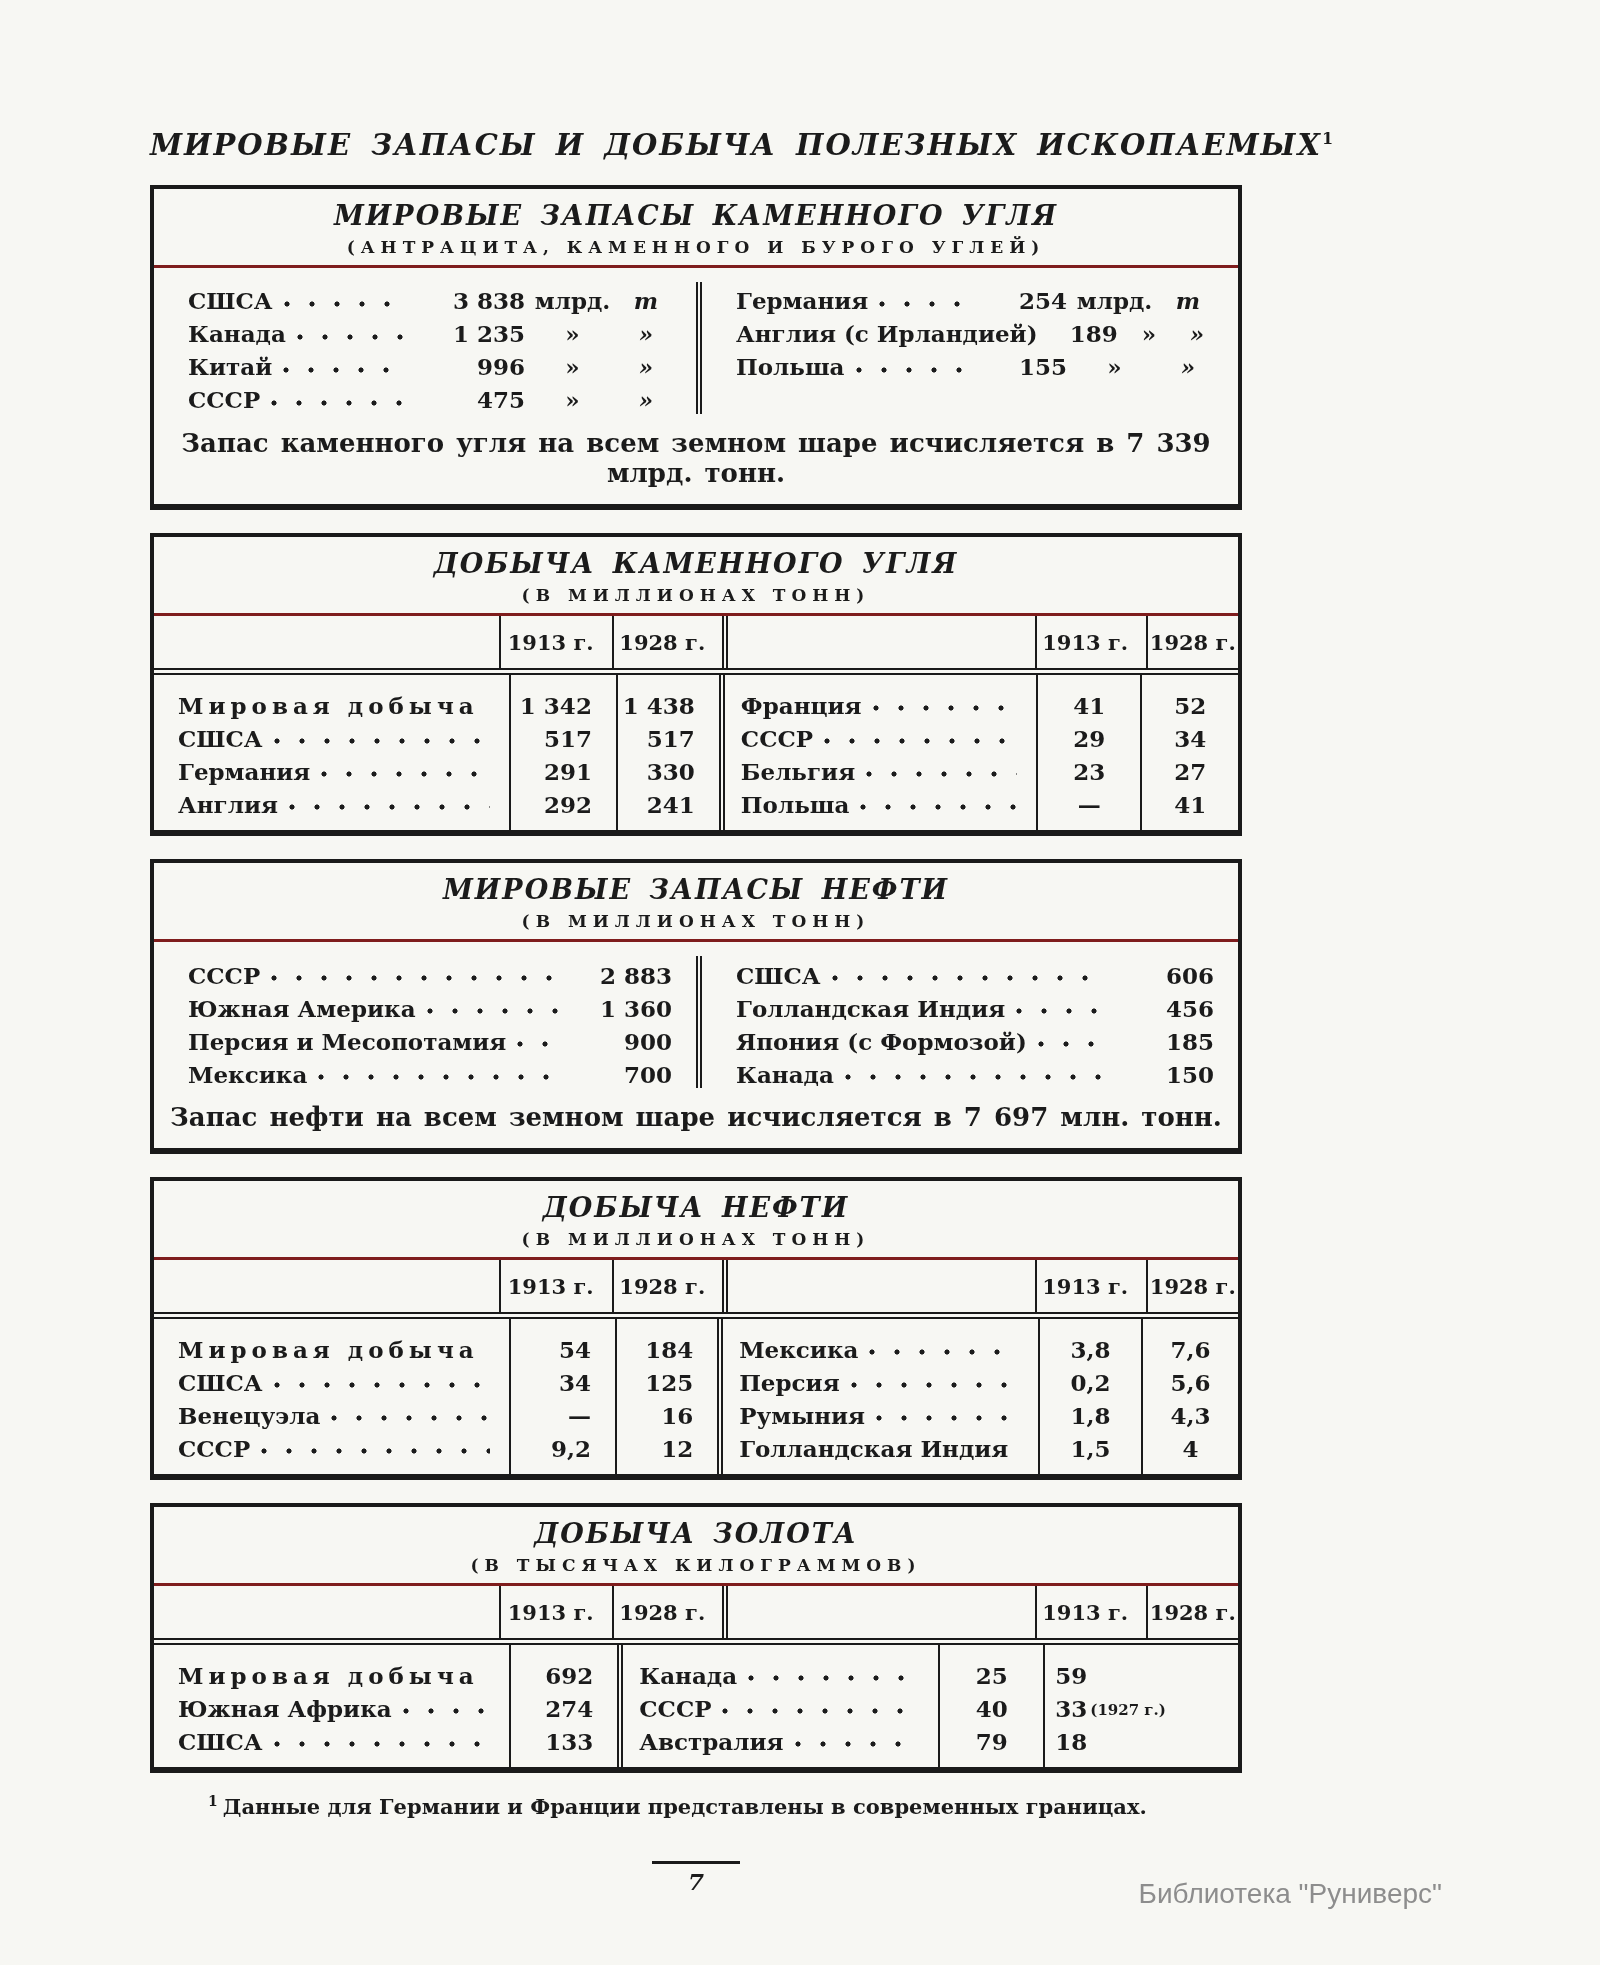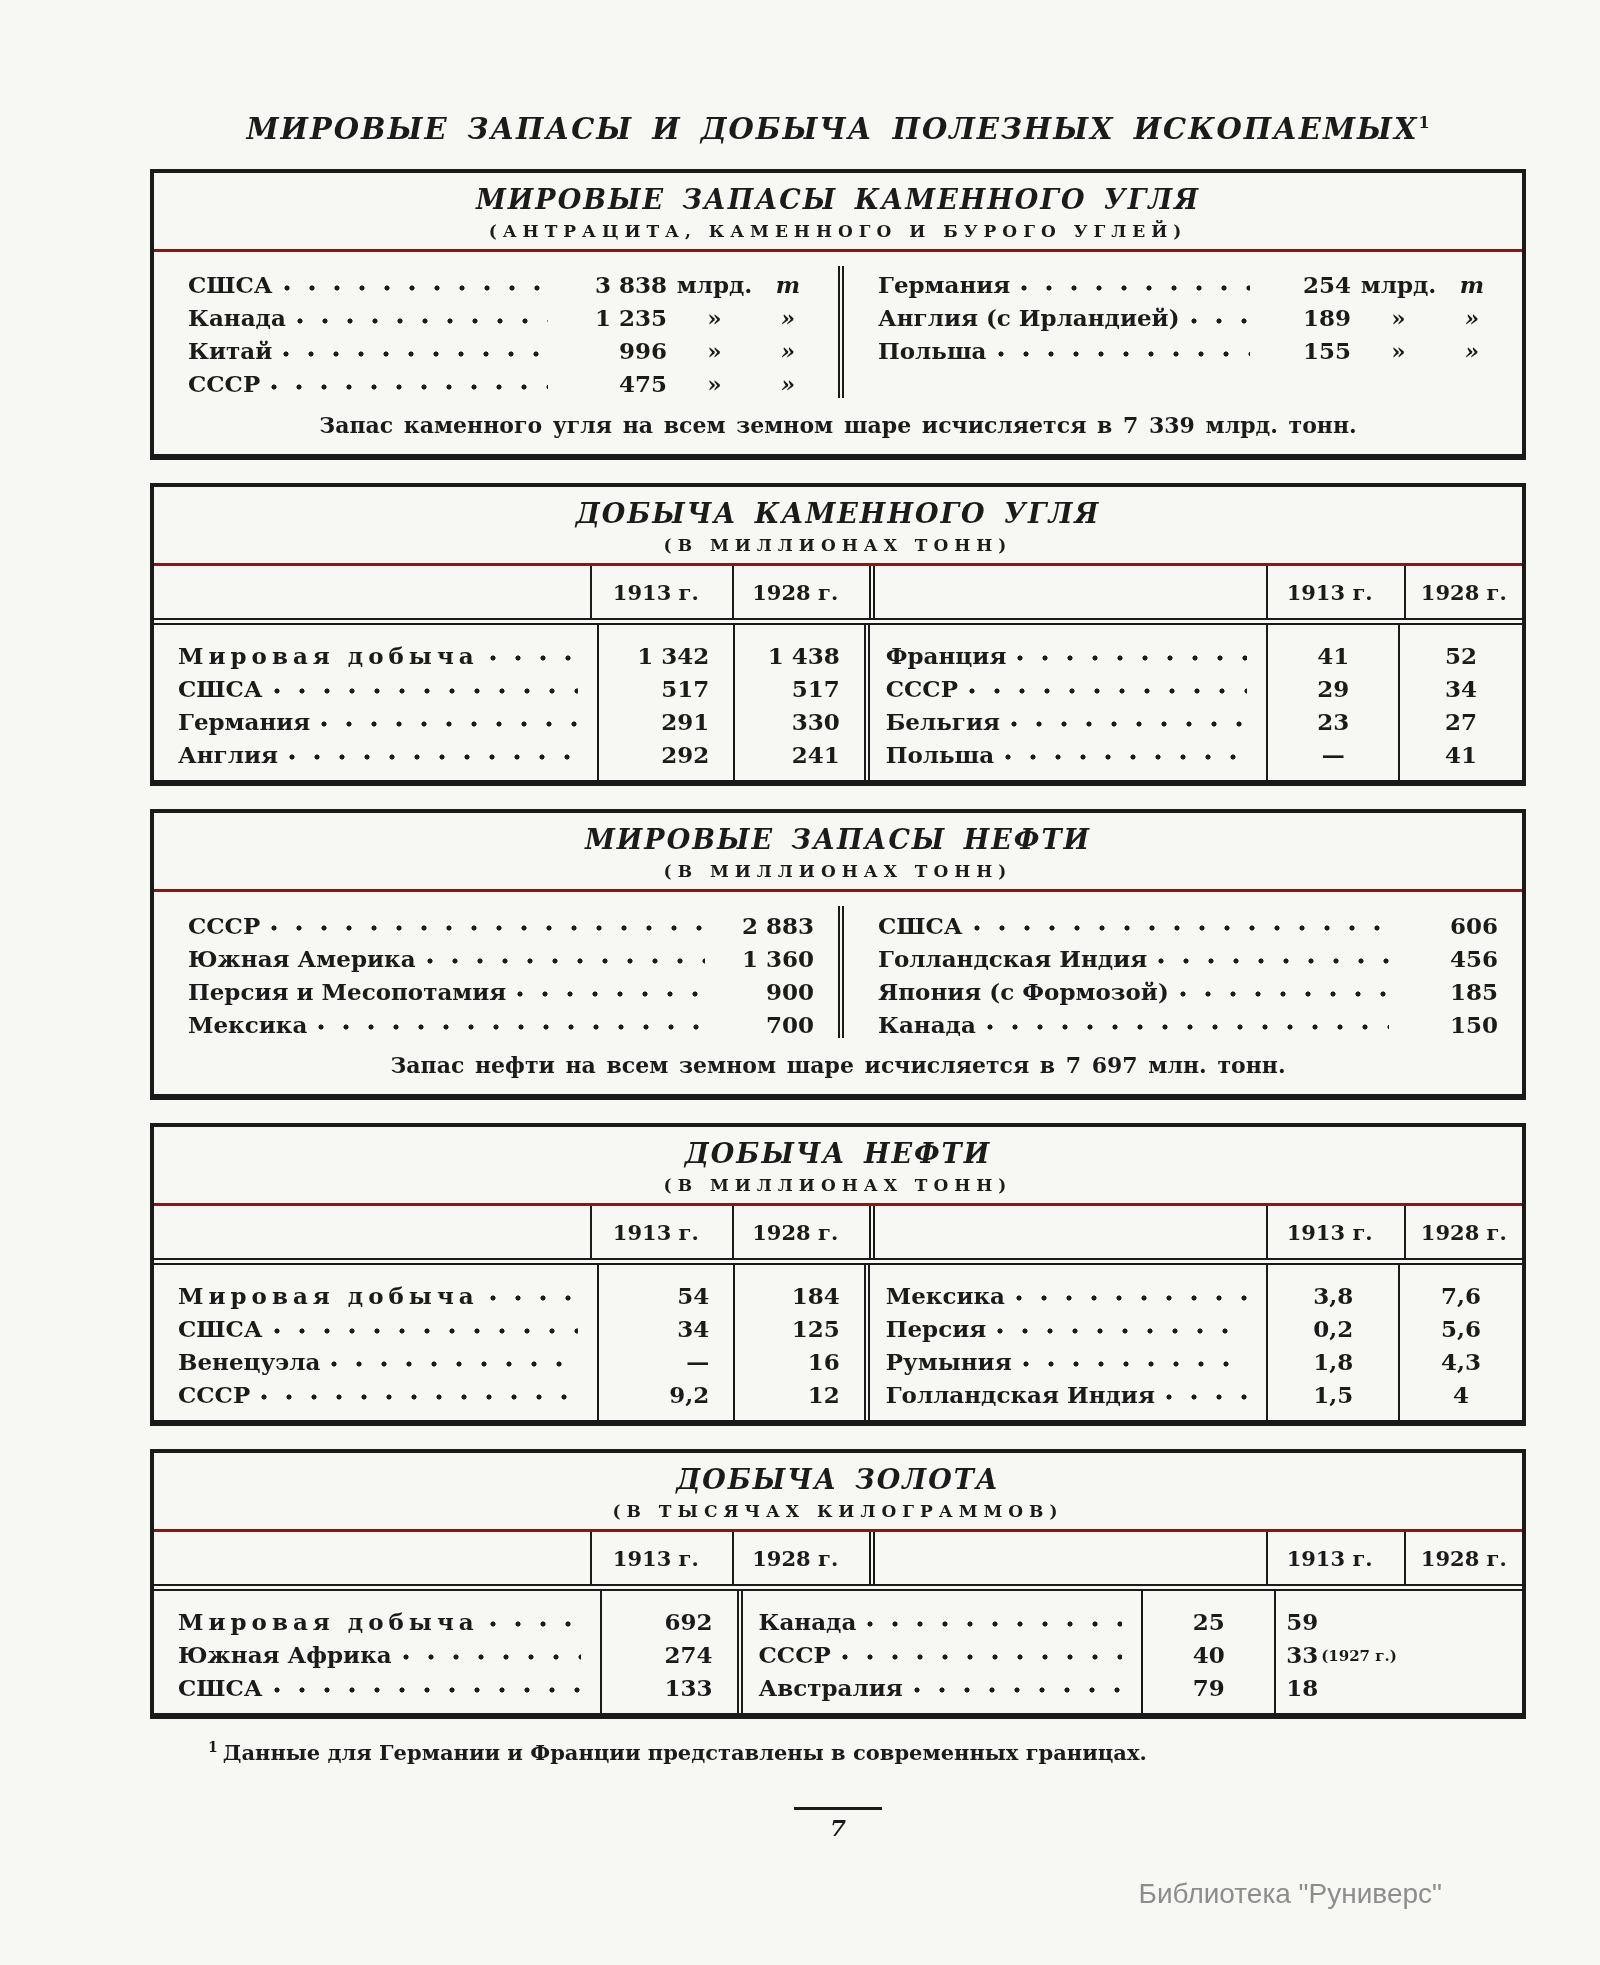--- a/index.html
+++ b/index.html
@@ -4,21 +4,21 @@
 <style>
   * { box-sizing: border-box; }
   html, body { margin: 0; padding: 0; }
   body {
     width: 1600px; height: 1965px;
     background: #f7f7f3;
     color: #1b1b1b;
     font-family: "DejaVu Serif", serif;
   }
   .sheet { position: relative; width: 1600px; height: 1965px; overflow: hidden; }
-  .content { position: absolute; left: 150px; top: 0; width: 1376px; }
+  .content { position: absolute; left: 150px; top: 16px; width: 1092px; }
 
   .page-title {
     margin-top: 112px;
     text-align: center;
     font-weight: bold; font-style: italic;
     font-size: 29px; letter-spacing: 2px; word-spacing: 7px;
     white-space: nowrap;
   }
   .page-title sup { font-size: 16px; font-style: normal; letter-spacing: 0; }
 
@@ -56,21 +56,21 @@
     background-image: radial-gradient(circle at 3px 3px, #1b1b1b 2.3px, transparent 2.8px);
     background-size: 25px 6px; background-repeat: repeat-x;
   }
   .val { text-align: right; white-space: nowrap; }
   .val-w110 { width: 110px; }
   .val-w92  { width: 92px; }
   .val-w100 { width: 100px; }
   .unit  { width: 95px; text-align: center; white-space: nowrap; }
   .unit2 { width: 52px; text-align: center; font-style: italic; }
   .tbl-note {
-    text-align: center; font-weight: bold; font-size: 22px;
+    text-align: center; font-weight: bold; font-size: 26px;
     padding: 6px 10px 16px; word-spacing: 3px;
   }
 
   
   .pcols { display: flex; }
   .pc { border-left: 2px solid #1a1a1a; }
   .pc:first-child { border-left: none; margin-left: 8px; }
   .pc.lab  { width: 32%; }
   .pc.yr1  { width: 10%; }
   .pc.yr2  { width: 9.6%; }

